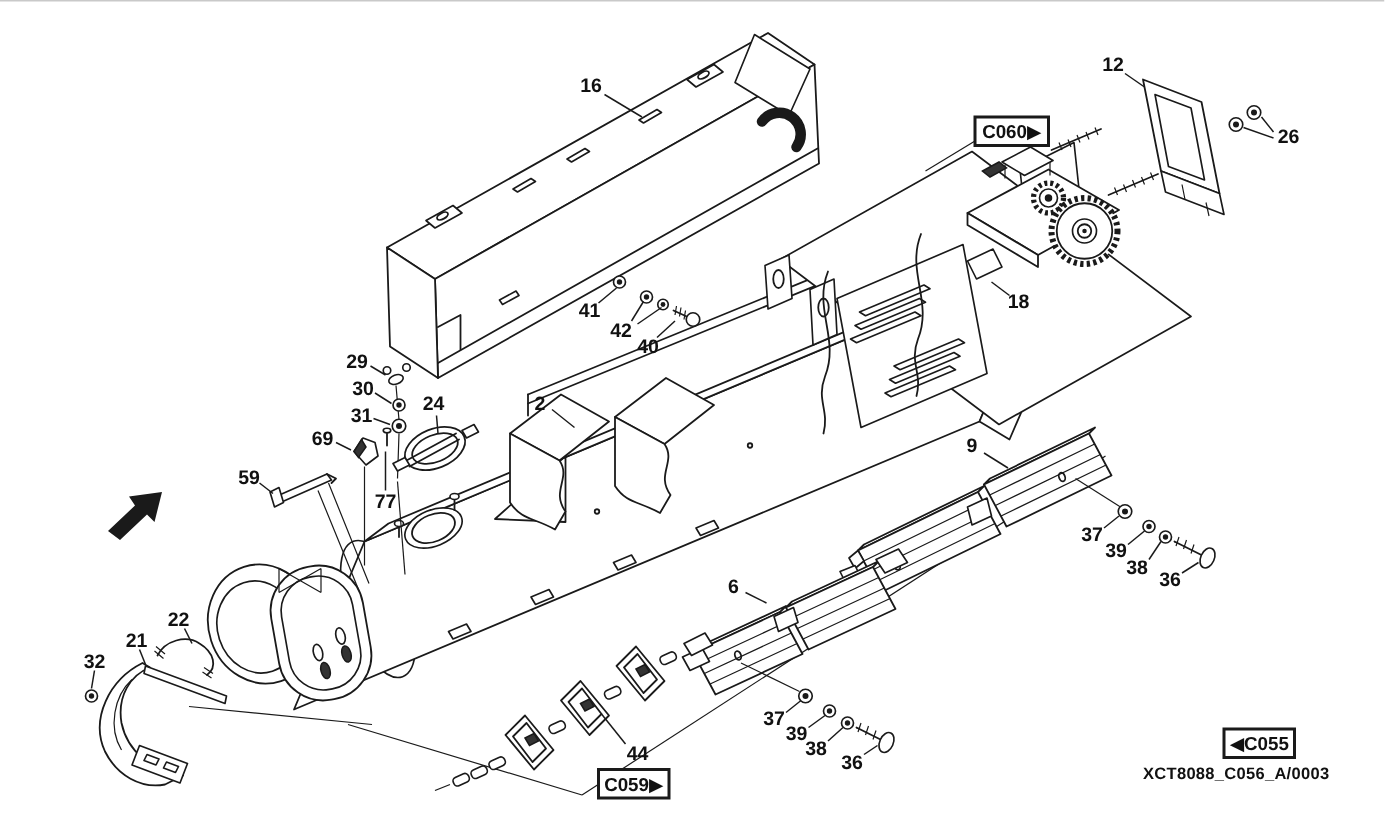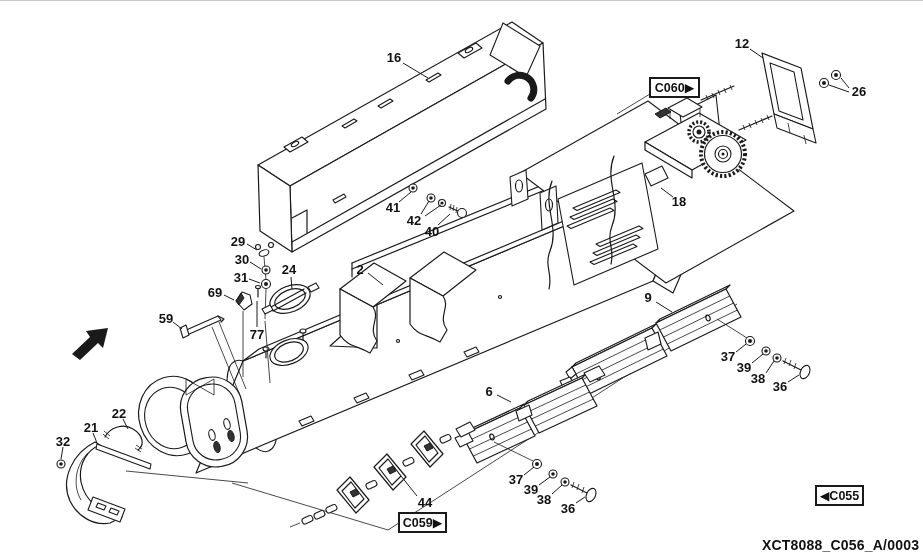--- a/index.html
+++ b/index.html
@@ -8,22 +8,22 @@
          font-family:"Liberation Sans","DejaVu Sans",sans-serif;}
   #art{position:absolute;left:0;top:0;}
   .ln{stroke:#1a1a1a;stroke-width:1.2;fill:none;stroke-linejoin:round;stroke-linecap:round;}
   .fw{stroke:#1a1a1a;stroke-width:1.2;fill:#ffffff;stroke-linejoin:round;}
   .fw2{stroke:#1a1a1a;stroke-width:1.1;fill:#ffffff;stroke-linejoin:round;}
   .thin{stroke:#1a1a1a;stroke-width:0.8;fill:none;}
   .dk{stroke:#1a1a1a;stroke-width:1;fill:#333333;}
   .blk{fill:#1a1a1a;stroke:none;}
   .callout-text{font-size:13px;font-weight:bold;fill:#111111;}
   .refbox-text{font-size:12.5px;font-weight:bold;fill:#111111;}
-  #footer-code{position:absolute;left:762px;top:536px;width:160px;
-               font-size:14px;font-weight:bold;color:#111;letter-spacing:0.2px;}
+  #footer-code{position:absolute;left:762px;top:509px;width:160px;
+               font-size:11px;font-weight:bold;color:#111;letter-spacing:0.2px;}
 </style>
 </head>
 <body>
 
 <div id="stage">
   <svg id="art" width="923" height="553" viewBox="0 0 923 553">
 
     <g>
       <path class="thin" d="M232,482 L388,529"></path>
       <path class="thin" d="M388,529 L737,303"></path>

